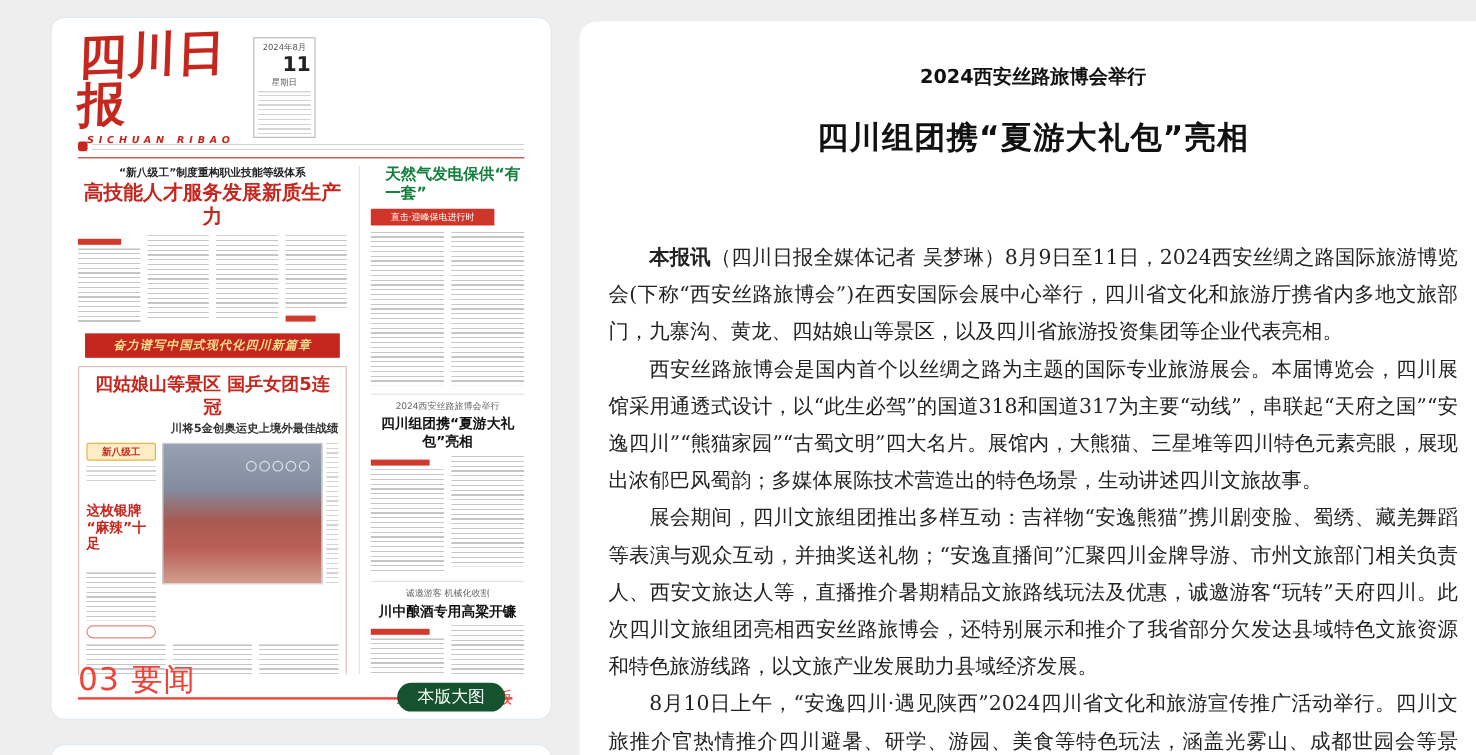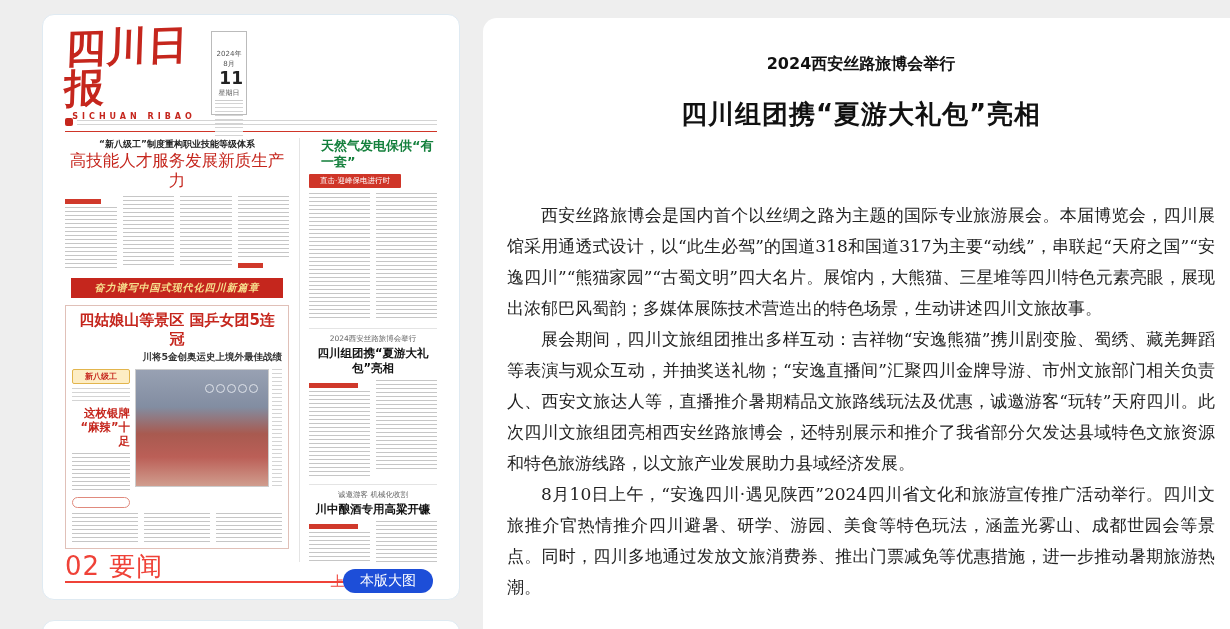--- a/index.html
+++ b/index.html
@@ -10,22 +10,22 @@
   .paper-card { position:absolute; left:42px; top:14px; width:418px; height:586px;
     background:#fff; border:1px solid #dfeaf2; border-radius:12px; padding:16px 22px 0; }
   .next-card { position:absolute; left:42px; top:620px; width:418px; height:30px;
     background:#fff; border:1px solid #dfeaf2; border-radius:12px; }
 
   .np { color:#3a3a3a; }
   .np-header { display:flex; gap:8px; height:84px; }
   .masthead { width:138px; display:flex; flex-direction:column; align-items:center; justify-content:center; }
   .masthead .cn { font-family:"DejaVu Serif", serif; font-weight:bold; color:#c5261d;
     font-size:40px; letter-spacing:1px; transform:rotate(-2deg) skewX(-4deg); line-height:1; }
-  .masthead .py { color:#c5261d; font-size:8px; letter-spacing:4px; margin-top:6px; font-weight:bold; }
-  .datebox { width:36px; border:1px solid #bbb; padding:17px 3px; text-align:center; }
+  .masthead .py { color:#c5261d; font-size:8px; letter-spacing:4px; margin-top:6px; font-weight:bold;font-style:italic; }
+  .datebox { width:52px; border:1px solid #bbb; padding:3px 3px; text-align:center; }
   .datebox .m { font-size:7px; color:#555; }
   .datebox .d { font-size:17px; font-weight:bold; color:#222; line-height:1.1;text-align:right; }
   .datebox .w { font-size:7px; color:#555; border-bottom:1px solid #ccc; padding-bottom:2px; margin-bottom:2px; }
   .np-top { flex:1; padding-left:4px; }
   .np-top h1 { font-size:15.5px; color:#111; letter-spacing:0; line-height:1.15; }
   .np-top .sub { font-size:7px; color:#c5261d; text-align:center; margin:3px 0 4px; }
   .micro-row { display:flex; align-items:center; gap:4px; height:10px; margin-top:2px; }
   .micro-sq { width:8px; height:8px; background:#c5261d; border-radius:2px; flex:none; }
   .redrule { border-bottom:1.5px solid #cf3528; margin:4px 0 6px; }
 
@@ -34,55 +34,55 @@
   .cols { display:flex; gap:6px; }
   .cols > div { flex:1; }
   .redbit { height:5px; background:#d0392b; width:70%; margin:3px 0; }
 
   .np-body { display:flex; gap:10px; height:424px; overflow:hidden; }
   .np-left { width:224px; }
   .np-right { flex:1; border-left:1px solid #e4e4e4; padding-left:9px; }
 
   .kicker { font-size:9px; font-weight:bold; color:#222; text-align:center; }
   .lead-h1 { font-size:19px; font-weight:bold; color:#c5261d; text-align:center; line-height:1.2; }
-  .lead-h2 { font-size:16.5px; font-weight:normal; color:#c5261d; text-align:center; line-height:1.2; margin-bottom:5px; }
+  .lead-h2 { font-size:16.5px; font-weight:bold; color:#c5261d; text-align:center; line-height:1.2; margin-bottom:5px; }
 
   .banner { margin:7px 6px; border:1px solid #c5261d; background:#c5261d; color:#f7df8d;
     font-size:10px; font-weight:bold; text-align:center; padding:2px 0; font-style:italic; letter-spacing:1px; }
 
   .olymp { border:1px solid #e0c0b8; padding:5px 6px; margin-top:2px; }
   .olymp .h { font-size:15px; font-weight:bold; color:#c5261d; text-align:center; }
   .olymp .s { font-size:9.5px; font-weight:bold; color:#333; text-align:right; margin:2px 0 5px; }
   .olymp-row { display:flex; gap:5px; }
   .olymp-side { width:58px; }
   .gold-badge { background:#fdedc4; border:1px solid #e2b54d; color:#c5261d; font-size:8px;
     font-weight:bold; text-align:center; border-radius:2px; padding:1px 0; margin-bottom:4px; }
-  .side-h { color:#c5261d; font-size:11.5px; font-weight:bold; text-align:right; line-height:1.25; margin:4px 0; }
+  .side-h { color:#c5261d; font-size:11.5px; font-weight:bold; text-align:left; line-height:1.25; margin:16px 0; }
   .pink-pill { border:1px solid #e08a7d; color:#d0392b; font-size:6px; text-align:center;
     border-radius:6px; padding:1px 0; margin-top:4px; }
   .photo-wrap { flex:1; display:flex; gap:3px; }
   .photo { flex:1; height:118px; position:relative; border:1px solid #ccc;
     background:linear-gradient(180deg,#98a1b3 0%,#828da1 32%,#a85a50 55%,#bb5f57 75%,#d09d8e 100%); }
   .rings { position:absolute; top:14px; right:10px; display:flex; gap:2px; }
   .rings i { width:9px; height:9px; border:1.5px solid #dfe3ea; border-radius:50%; display:block; }
   .photo-cap { width:10px; height:118px; }
 
   .gas .h { font-size:13px; font-weight:bold; color:#15803d; line-height:1.2;margin-left:12px; }
-  .gas-badge { background:#cf3528; color:#fff; font-size:7.5px; width:92px; text-align:center;
+  .gas-badge { background:#cf3528; color:#fff; font-size:7.5px; width:103px; text-align:center;
     padding:2px 0; margin:5px 0; border-radius:1px; }
   .brief { border-top:1px solid #e4e4e4; margin-top:7px; padding-top:5px; }
   .brief .k { font-size:7.5px; color:#666; text-align:center; }
   .brief .h { font-size:11.5px; font-weight:bold; color:#111; text-align:center; margin:2px 0 4px; }
 
   .paper-footer { position:absolute; left:22px; right:22px; bottom:10px; height:48px; }
   .page-label { color:#ef4238; font-size:26px; letter-spacing:1px; position:absolute; left:0; top:8px; }
   .footer-line { position:absolute; left:0; right:10px; bottom:6px; border-bottom:2px solid #ef4238; }
   .nav-links { position:absolute; right:10px; top:0; font-size:14px; color:#ef4238;margin-top:32px; }
   .nav-links span { cursor:pointer; margin-left:8px; }
-  .big-btn { position:absolute; right:4px; bottom:-4px; background:#1d4ed8; color:#fff; font-size:14px;
+  .big-btn { position:absolute; right:16px; bottom:-4px; background:#14532d; color:#fff; font-size:14px;
     padding:3px 17px; border-radius:14px; cursor:pointer; }
 
   
   .article-card { position:absolute; left:483px; top:18px; width:760px; height:620px;
     background:#fff; border-radius:14px 0 0 0; padding:36px 28px 0 24px; }
   .art-kicker { text-align:center; font-size:16px; font-weight:bold; color:#111; }
   .art-title { text-align:center; font-size:26px; font-weight:bold; color:#111; margin-top:22px; letter-spacing:1px; }
   .art-body { margin-top:68px; font-family:"DejaVu Serif", serif; font-size:17px;
     line-height:31px; color:#222; text-align:justify; }
   .art-body p { text-indent:2em; }
@@ -220,33 +220,34 @@
             <div>
                 <div class="lines" style="height:66px"></div>
               </div>
           </div>
         </div>
       </div>
     </div>
   </div>
 
   <div class="paper-footer">
-    <div class="page-label">02 要闻</div>
+    <div class="page-label">03 要闻</div>
     <div class="footer-line"></div>
     <div class="nav-links">
       <span>上一版</span>
       <span>下一版</span>
     </div>
     <div class="big-btn">本版大图</div>
   </div>
 </div>
 
 <div class="next-card"></div>
 
 <div class="article-card">
   <div class="art-kicker">2024西安丝路旅博会举行</div>
   <div class="art-title">四川组团携“夏游大礼包”亮相</div>
   <div class="art-body">
+      <p><b>本报讯</b>（四川日报全媒体记者 吴梦琳）8月9日至11日，2024西安丝绸之路国际旅游博览会(下称“西安丝路旅博会”)在西安国际会展中心举行，四川省文化和旅游厅携省内多地文旅部门，九寨沟、黄龙、四姑娘山等景区，以及四川省旅游投资集团等企业代表亮相。</p>
       <p>西安丝路旅博会是国内首个以丝绸之路为主题的国际专业旅游展会。本届博览会，四川展馆采用通透式设计，以“此生必驾”的国道318和国道317为主要“动线”，串联起“天府之国”“安逸四川”“熊猫家园”“古蜀文明”四大名片。展馆内，大熊猫、三星堆等四川特色元素亮眼，展现出浓郁巴风蜀韵；多媒体展陈技术营造出的特色场景，生动讲述四川文旅故事。</p>
       <p>展会期间，四川文旅组团推出多样互动：吉祥物“安逸熊猫”携川剧变脸、蜀绣、藏羌舞蹈等表演与观众互动，并抽奖送礼物；“安逸直播间”汇聚四川金牌导游、市州文旅部门相关负责人、西安文旅达人等，直播推介暑期精品文旅路线玩法及优惠，诚邀游客“玩转”天府四川。此次四川文旅组团亮相西安丝路旅博会，还特别展示和推介了我省部分欠发达县域特色文旅资源和特色旅游线路，以文旅产业发展助力县域经济发展。</p>
       <p>8月10日上午，“安逸四川·遇见陕西”2024四川省文化和旅游宣传推广活动举行。四川文旅推介官热情推介四川避暑、研学、游园、美食等特色玩法，涵盖光雾山、成都世园会等景点。同时，四川多地通过发放文旅消费券、推出门票减免等优惠措施，进一步推动暑期旅游热潮。</p>
     </div>
 </div>
 
 </body></html>

